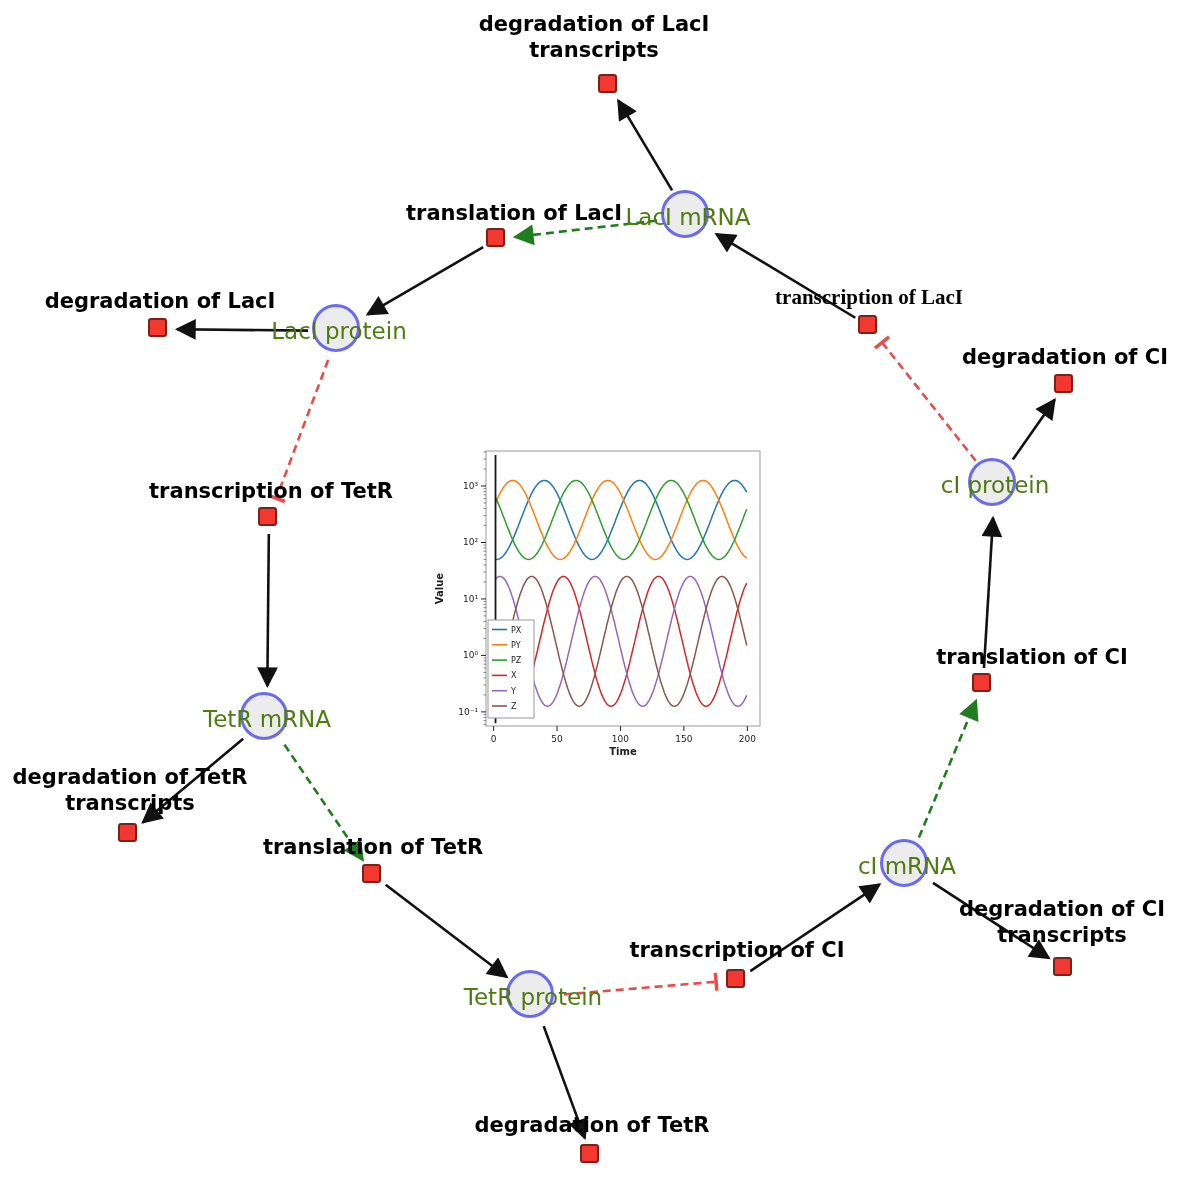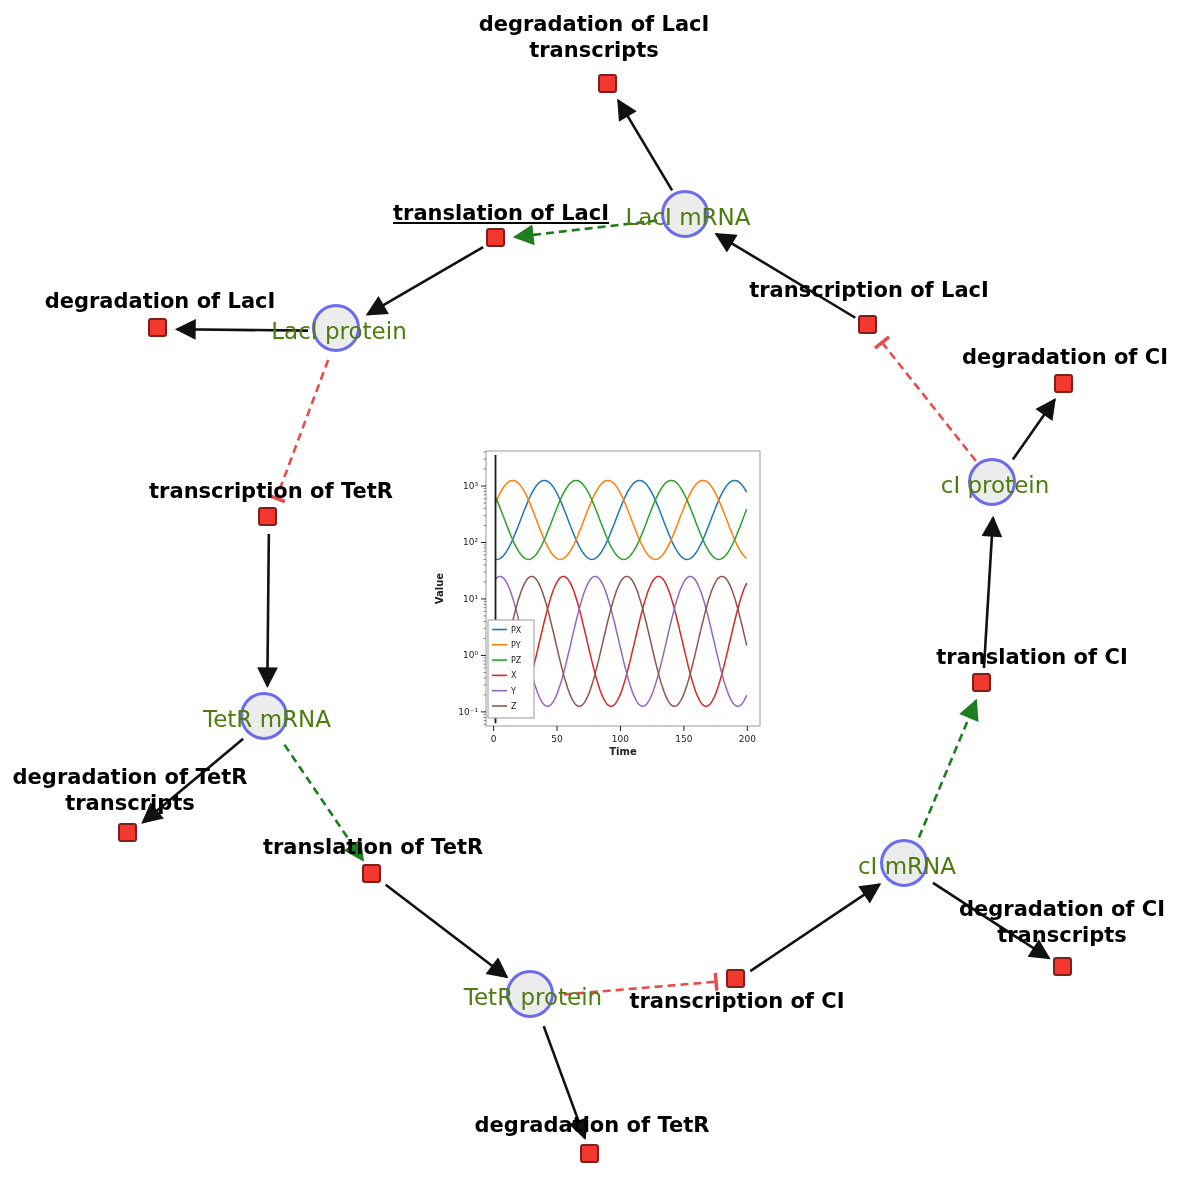--- a/index.html
+++ b/index.html
@@ -165,46 +165,46 @@
       <div class="node-label species-label" style="left: 688px; top: 217px;">LacI mRNA</div>
       <div class="node-label species-label" style="left: 339px; top: 331px;">LacI protein</div>
       <div class="node-label species-label" style="left: 267px; top: 719px;">TetR mRNA</div>
       <div class="node-label species-label" style="left: 533px; top: 997px;">TetR protein</div>
       <div class="node-label species-label" style="left: 907px; top: 866px;">cI mRNA</div>
       <div class="node-label species-label" style="left: 995px; top: 485px;">cI protein</div>
       <div class="node-label reaction-label" style="left: 594px; top: 12px;">
         <div>degradation of LacI</div>
         <div>transcripts</div>
       </div>
-      <div class="node-label reaction-label" style="left: 501px; top: 201px; text-decoration: underline;">
+      <div class="node-label reaction-label" style="left: 514px; top: 201px;">
         <div>translation of LacI</div>
       </div>
       <div class="node-label reaction-label" style="left: 160px; top: 289px;">
         <div>degradation of LacI</div>
       </div>
-      <div class="node-label reaction-label" style="left: 869px; top: 278px;">
+      <div class="node-label reaction-label" style="left: 869px; top: 285px; font-family: Liberation Serif, serif;">
         <div>transcription of LacI</div>
       </div>
       <div class="node-label reaction-label" style="left: 1065px; top: 345px;">
         <div>degradation of CI</div>
       </div>
       <div class="node-label reaction-label" style="left: 271px; top: 479px;">
         <div>transcription of TetR</div>
       </div>
       <div class="node-label reaction-label" style="left: 130px; top: 765px;">
         <div>degradation of TetR</div>
         <div>transcripts</div>
       </div>
       <div class="node-label reaction-label" style="left: 373px; top: 835px;">
         <div>translation of TetR</div>
       </div>
       <div class="node-label reaction-label" style="left: 592px; top: 1113px;">
         <div>degradation of TetR</div>
       </div>
-      <div class="node-label reaction-label" style="left: 737px; top: 989px;">
+      <div class="node-label reaction-label" style="left: 737px; top: 938px;">
         <div>transcription of CI</div>
       </div>
       <div class="node-label reaction-label" style="left: 1062px; top: 897px;">
         <div>degradation of CI</div>
         <div>transcripts</div>
       </div>
       <div class="node-label reaction-label" style="left: 1032px; top: 645px;">
         <div>translation of CI</div>
       </div>
     </div>

